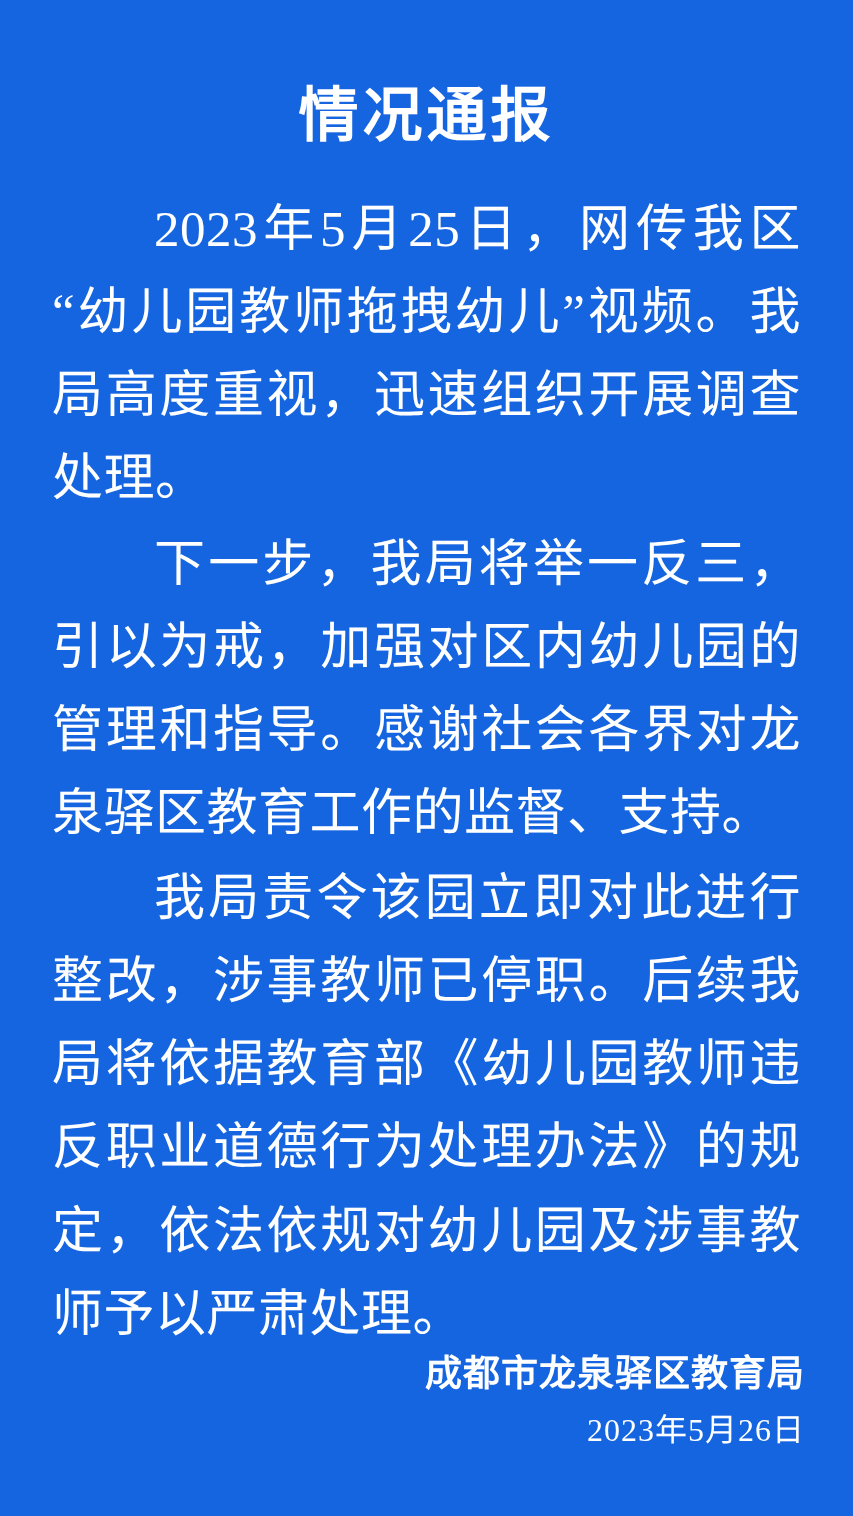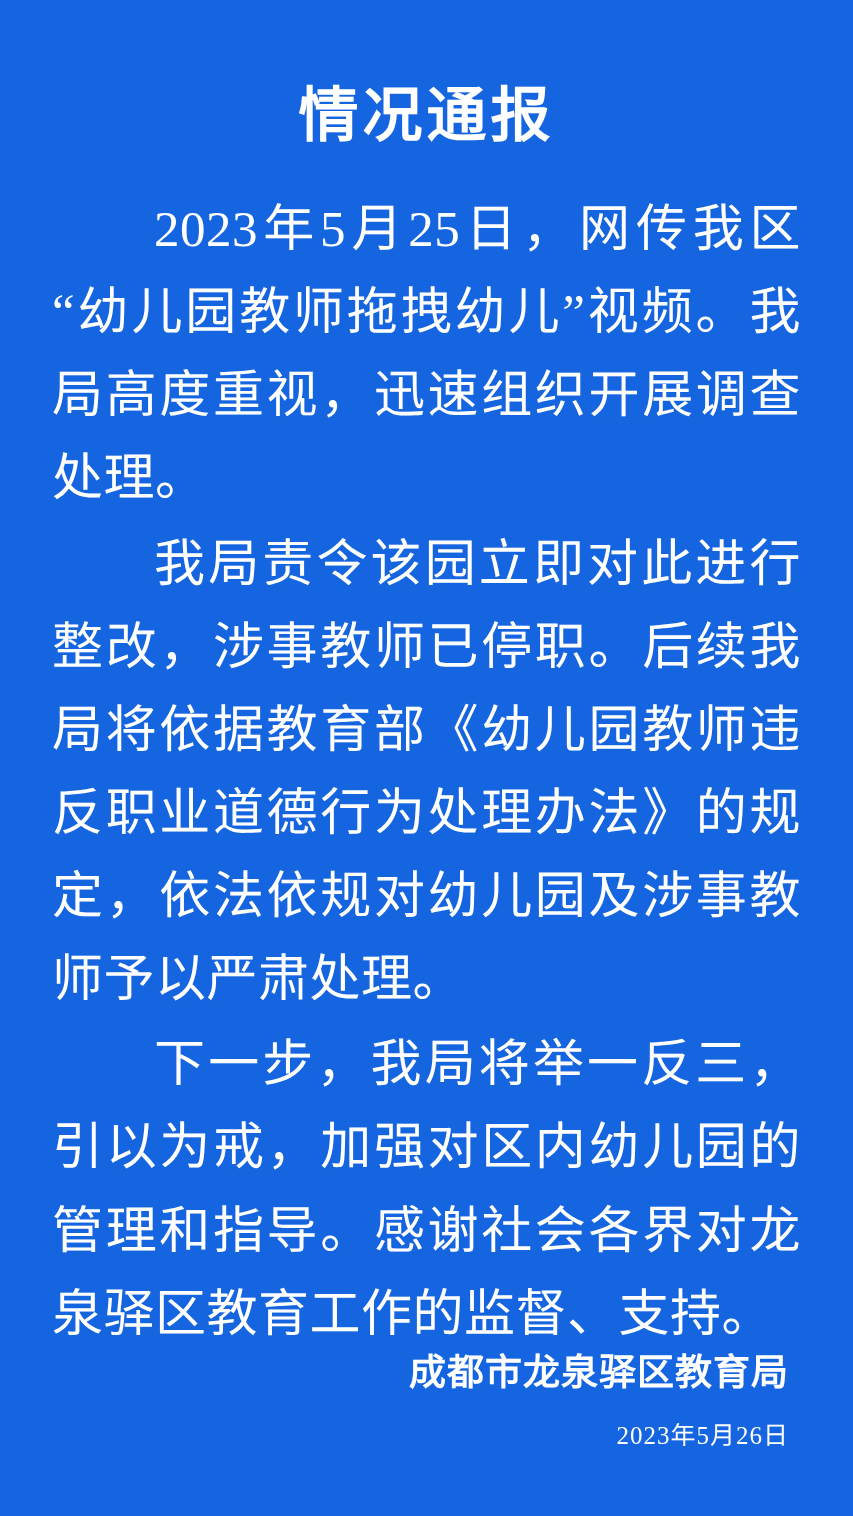--- a/index.html
+++ b/index.html
@@ -38,49 +38,49 @@
     letter-spacing: 0.5px;
     text-align: justify;
     text-justify: inter-ideograph;
   }
   .para {
     margin: 0 0 2px 0;
     text-indent: 2em;
   }
   .signature {
     position: absolute;
-    right: 64px;
+    right: 48px;
     bottom: 62px;
     text-align: right;
   }
   .sign-org {
     font-size: 37px;
     font-weight: bold;
     letter-spacing: 1px;
     line-height: 1.5;
     font-family: "Liberation Sans", "DejaVu Sans", sans-serif;
   }
   .sign-date {
-    font-size: 25px;
+    font-size: 32px;
     letter-spacing: 1px;
     line-height: 1.5;
-    margin-top: 16px;
+    margin-top: 5px;
   }
 </style>
 </head>
 <body>
 
 <div class="poster">
 
   <div class="title">情况通报</div>
 
   <div class="body-text">
     <p class="para">2023年5月25日，网传我区“幼儿园教师拖拽幼儿”视频。我局高度重视，迅速组织开展调查处理。</p>
+    <p class="para">下一步，我局将举一反三，引以为戒，加强对区内幼儿园的管理和指导。感谢社会各界对龙泉驿区教育工作的监督、支持。</p>
     <p class="para">我局责令该园立即对此进行整改，涉事教师已停职。后续我局将依据教育部《幼儿园教师违反职业道德行为处理办法》的规定，依法依规对幼儿园及涉事教师予以严肃处理。</p>
-    <p class="para">下一步，我局将举一反三，引以为戒，加强对区内幼儿园的管理和指导。感谢社会各界对龙泉驿区教育工作的监督、支持。</p>
   </div>
 
   <div class="signature">
     <div class="sign-org">成都市龙泉驿区教育局</div>
     <div class="sign-date">2023年5月26日</div>
   </div>
 
 </div>
 
 </body></html>

